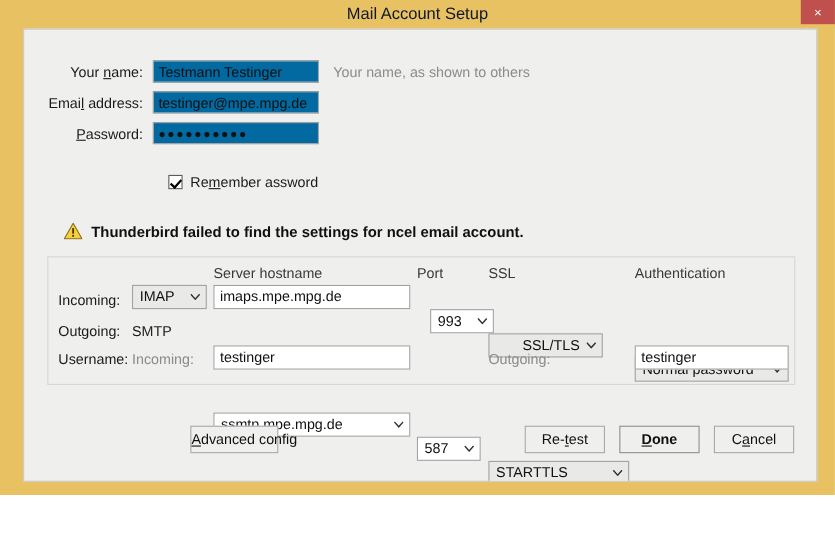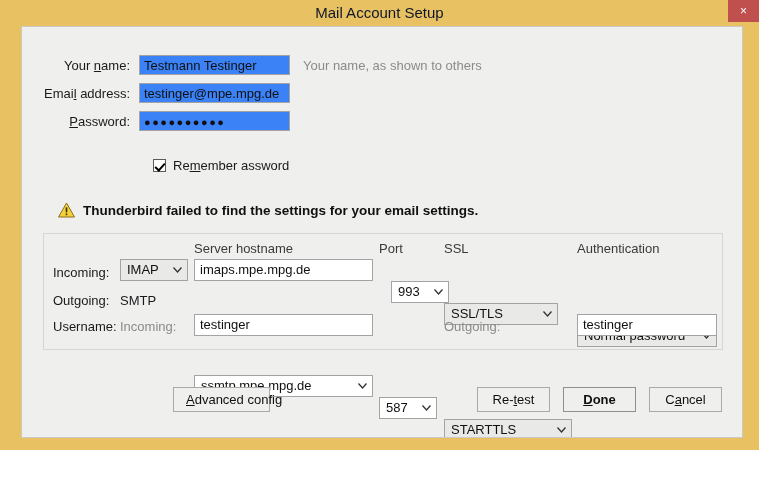--- a/index.html
+++ b/index.html
@@ -85,21 +85,21 @@
   }
   .form-label {
     width: 108px;
     text-align: right;
     padding-right: 9px;
     font-size: 13px;
     color: #1a1a1a;
     white-space: nowrap;
   }
   .txt {
-    background: #3b82f6;
+    background: #0369a1;
     border: 1px solid #a3a3a3;
     height: 20px;
     line-height: 20px;
     font-size: 13px;
     color: #101010;
     padding: 0 4px;
     box-sizing: border-box;
     font-family: "Liberation Sans", sans-serif;
     outline: none;
   }
@@ -278,21 +278,21 @@
       <div class="checkbox"></div>
       <div class="lbl"><span>Re</span><u class="ak">m</u><span>ember assword</span></div>
     </div>
 
     <div class="warning">
       <svg class="warn-icon" viewBox="0 0 17 16">
         <polygon points="8.5,1 16.5,15 0.5,15" fill="#f5d03c" stroke="#8a6d1e" stroke-width="1" stroke-linejoin="round"></polygon>
         <rect x="7.7" y="5.4" width="1.6" height="5" fill="#3a2f08"></rect>
         <rect x="7.7" y="11.5" width="1.6" height="1.7" fill="#3a2f08"></rect>
       </svg>
-      <div class="warn-text">Thunderbird failed to find the settings for your email settings.</div>
+      <div class="warn-text">Thunderbird failed to find the settings for ncel email account.</div>
     </div>
 
     <div class="settings">
 
       <div class="sg-head" style="left:150px; top:7px;">Server hostname</div>
       <div class="sg-head" style="left:335px; top:7px;">Port</div>
       <div class="sg-head" style="left:400px; top:7px;">SSL</div>
       <div class="sg-head" style="left:533px; top:7px;">Authentication</div>
 
       <div class="cell lbl" style="left:9px; top:28px; line-height:22px;">Incoming:</div>
@@ -306,21 +306,21 @@
       </div>
       <div class="cell tinput" style="left:150px; top:25px; width:179px; line-height:20px;">imaps.mpe.mpg.de</div>
       <div class="cell sel white" style="left:335px; top:25px; width:58px;margin-left:12px;">
         <span>993</span>
         <span class="arw">
             <svg width="9" height="6" viewBox="0 0 9 6">
               <path d="M0.5 0.5 L4.5 5 L8.5 0.5" fill="none" stroke="#333" stroke-width="1.3"></path>
             </svg>
           </span>
       </div>
-      <div class="cell sel" style="left:400px; top:25px; width:114px;">
+      <div class="cell sel" style="left:400px; top:25px; width:104px;text-align:right;">
         <span>SSL/TLS</span>
         <span class="arw">
             <svg width="9" height="6" viewBox="0 0 9 6">
               <path d="M0.5 0.5 L4.5 5 L8.5 0.5" fill="none" stroke="#333" stroke-width="1.3"></path>
             </svg>
           </span>
       </div>
       <div class="cell sel" style="left:533px; top:25px; width:140px;">
         <span>Normal password</span>
         <span class="arw">
@@ -358,21 +358,21 @@
       </div>
 
       <div class="cell lbl" style="left:9px; top:82px; line-height:22px;">Username:</div>
       <div class="cell lbl gray" style="left:76px; top:82px; line-height:22px;">Incoming:</div>
       <div class="cell tinput" style="left:150px; top:80px; width:179px; line-height:20px;">testinger</div>
       <div class="cell lbl gray" style="left:400px; top:82px; line-height:22px;">Outgoing:</div>
       <div class="cell tinput" style="left:533px; top:80px; width:140px; line-height:20px;">testinger</div>
     </div>
 
 
-    <div class="btn" style="left:151px; top:360px; width:97px;padding-left:12px;"><span></span><u class="ak">A</u><span>dvanced config</span></div>
+    <div class="btn" style="left:151px; top:360px; width:80px;"><span></span><u class="ak">A</u><span>dvanced config</span></div>
 
     <div class="btn" style="left:455px; top:360px; width:73px;"><span>Re-</span><u class="ak">t</u><span>est</span></div>
 
     <div class="btn default" style="left:541px; top:360px; width:73px;"><span></span><u class="ak">D</u><span>one</span></div>
 
     <div class="btn" style="left:627px; top:360px; width:73px;"><span>C</span><u class="ak">a</u><span>ncel</span></div>
 
   </div>
 </div>
 

